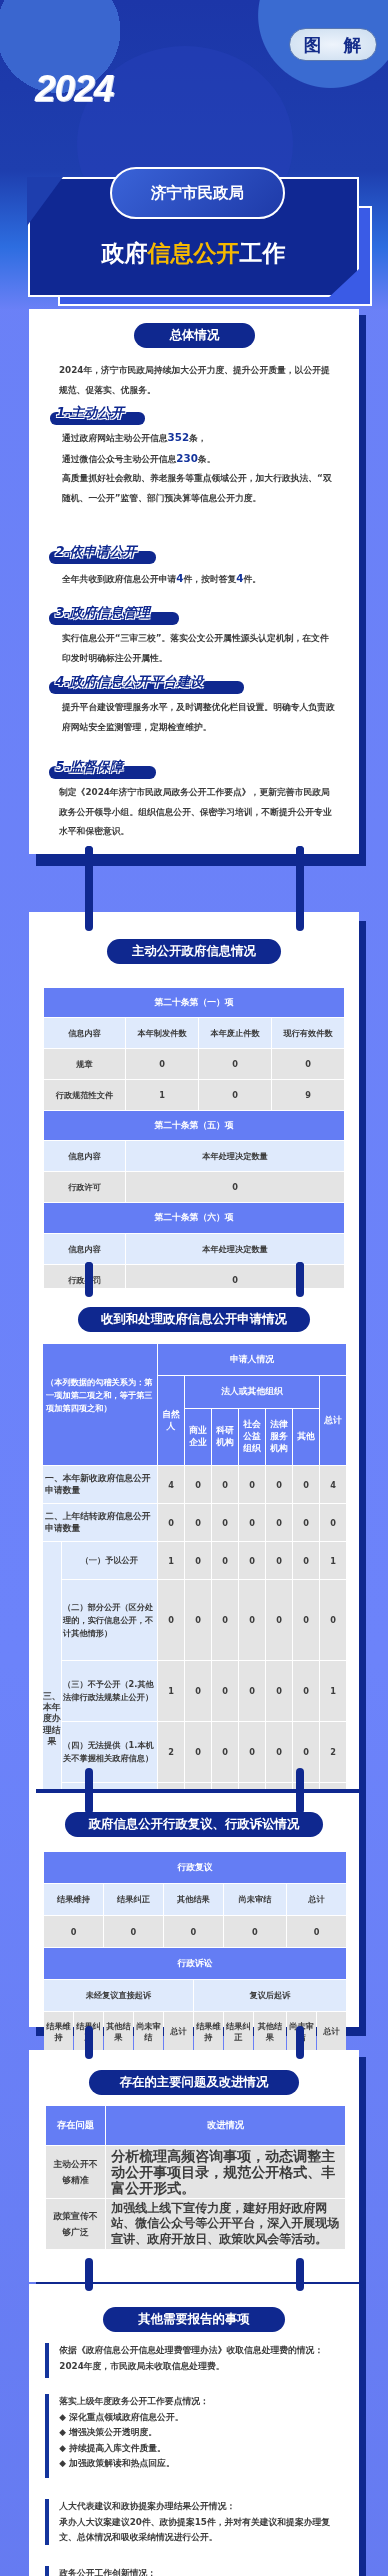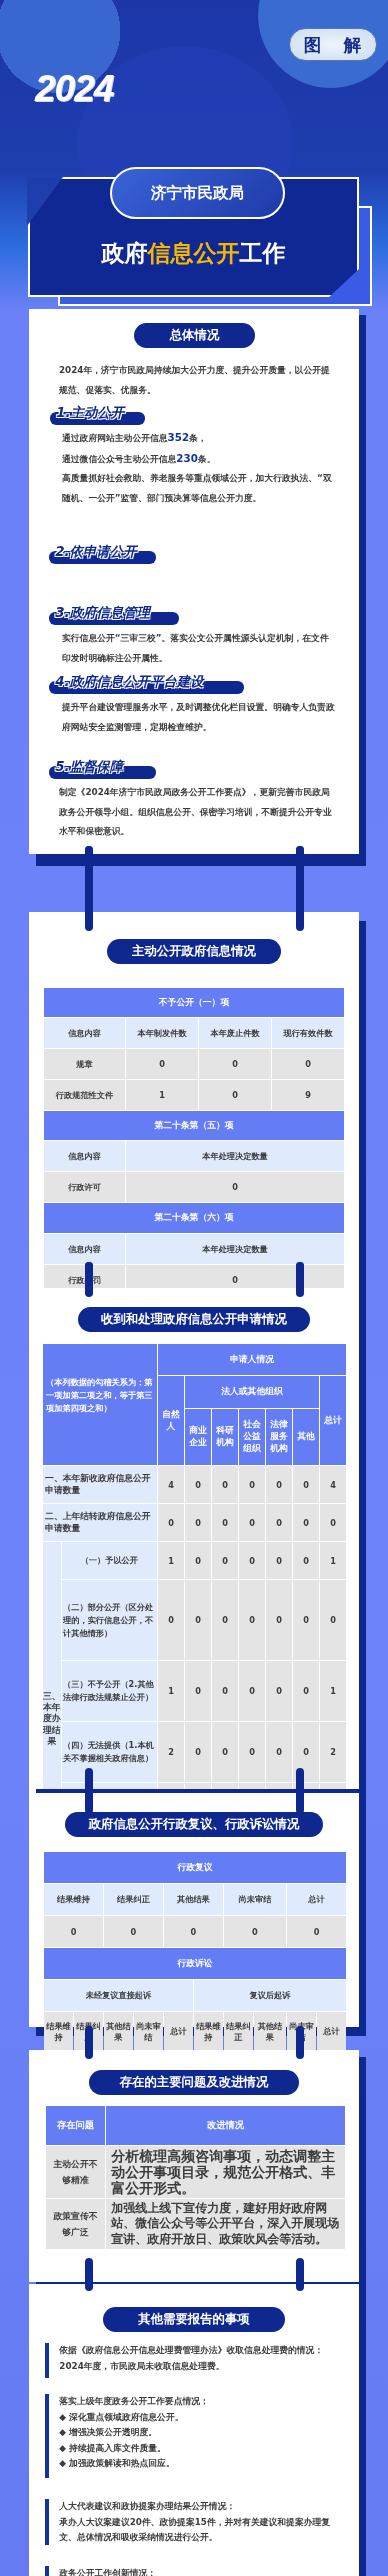--- a/index.html
+++ b/index.html
@@ -83,20 +83,23 @@
   <div class="para" style="left:62px;top:428px;width:273px;">
     <span>通过政府网站主动公开信息</span><span class="num">352</span><span>条，</span><br>
     <span>通过微信公众号主动公开信息</span><span class="num">230</span><span>条。</span><br>
     <span>高质量抓好社会救助、养老服务等重点领域公开，加大行政执法、“双随机、一公开”监管、部门预决算等信息公开力度。</span>
   </div>
 
   <div class="sub-head" style="left:49px;top:546px;width:107px;">
       <div class="bar" style="width:107px;"></div>
       <div class="txt">2.依申请公开</div>
     </div>
+  <div class="para" style="left:62px;top:569px;width:273px;">
+    <span>全年共收到政府信息公开申请</span><span class="num">4</span><span>件，按时答复</span><span class="num">4</span><span>件。</span>
+  </div>
 
   <div class="sub-head" style="left:49px;top:607px;width:130px;">
       <div class="bar" style="width:130px;"></div>
       <div class="txt">3.政府信息管理</div>
     </div>
   <div class="para" style="left:62px;top:629px;width:273px;">实行信息公开“三审三校”。落实公文公开属性源头认定机制，在文件印发时明确标注公开属性。</div>
 
   <div class="sub-head" style="left:49px;top:676px;width:195px;">
       <div class="bar" style="width:195px;"></div>
       <div class="txt">4.政府信息公开平台建设</div>
@@ -114,21 +117,21 @@
 
   <div class="card-shadow" style="left:36px;top:921px;width:330px;height:402px;"></div>
   <div class="card" style="left:29px;top:912px;width:330px;height:404px;"></div>
   <div class="connector" style="left:85px;top:846px;height:85px;"></div>
   <div class="connector" style="left:296px;top:846px;height:85px;"></div>
   <div class="pill" style="left:107px;top:939px;width:174px;">主动公开政府信息情况</div>
 
   <table style="left:43px;top:987px;width:302px;">
     <tbody>
         <tr style="height:29px;">
-          <td class="th-blue" colspan="4">不予公开（一）项</td>
+          <td class="th-blue" colspan="4">第二十条第（一）项</td>
         </tr>
     <tr style="height:30px;">
       <td class="th-light" style="width:81px;">信息内容</td>
       <td class="th-light">本年制发件数</td>
       <td class="th-light">本年废止件数</td>
       <td class="th-light">现行有效件数</td>
     </tr>
     <tr style="height:30px;">
       <td class="cell-gray">规章</td>
           <td class="cell-gray">0</td>

